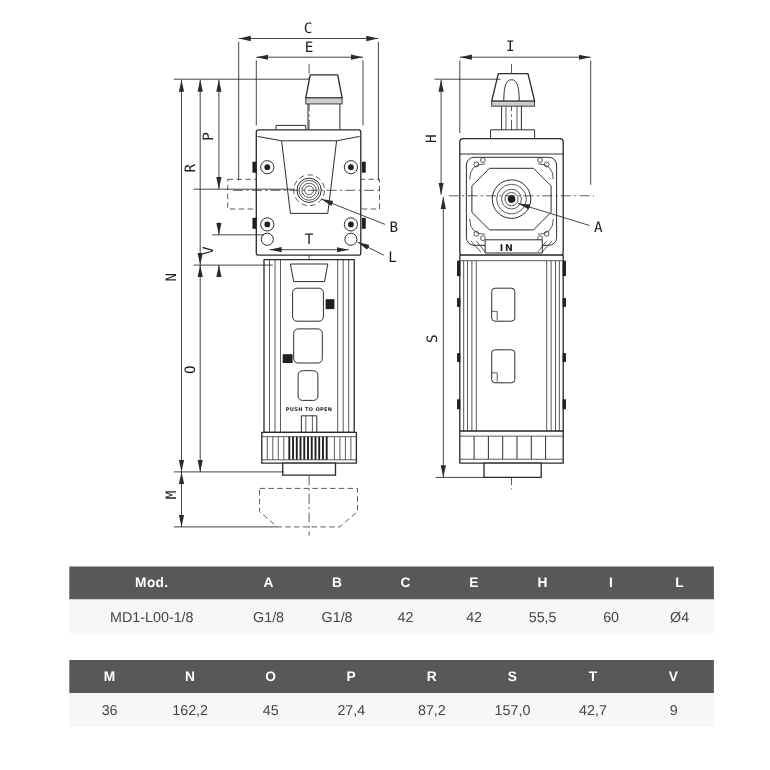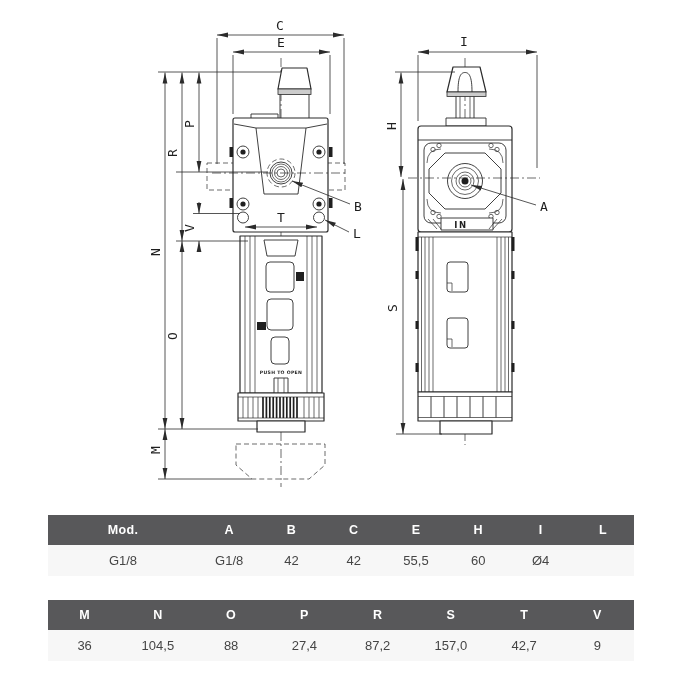--- a/index.html
+++ b/index.html
@@ -10,21 +10,21 @@
   .th{fill:none;stroke:#2b2b2b;stroke-width:0.7;}
   .dim{fill:none;stroke:#2b2b2b;stroke-width:0.8;}
   .dash{stroke-dasharray:5 3;}
   .dashdot{stroke-dasharray:9 3 2 3;}
   .blk{fill:#1f1f1f;stroke:none;}
   .gry{fill:#cccccc;stroke:#2b2b2b;stroke-width:0.8;}
   .wht{fill:#ffffff;}
   .dl{font:13px "DejaVu Sans Mono",monospace;fill:#1f1f1f;}
   .tiny{font:bold 4.6px "DejaVu Sans",sans-serif;fill:#1f1f1f;letter-spacing:0.3px;}
   .inlbl{font:bold 8.5px "DejaVu Sans",sans-serif;fill:#1f1f1f;letter-spacing:1.5px;}
-  .dimtable{position:absolute;left:48px;width:586px;}
+  .dimtable{position:absolute;left:63px;width:586px;}
   .t1{top:515px;}
   .t2{top:600px;}
   .thead{display:grid;background:#58585a;color:#fff;height:30px;align-items:center;text-align:center;font-size:12.5px;font-weight:700;letter-spacing:0.3px;}
   .trow{display:grid;background:#f7f7f7;color:#454545;height:31px;align-items:center;text-align:center;font-size:13px;}
   .t1 .thead,.t1 .trow{grid-template-columns:150px repeat(7,1fr);}
   .t2 .thead,.t2 .trow{grid-template-columns:repeat(8,1fr);}
 </style>
 </head>
 <body>
 
@@ -291,20 +291,21 @@
     <div>Mod.</div>
     <div>A</div>
     <div>B</div>
     <div>C</div>
     <div>E</div>
     <div>H</div>
     <div>I</div>
     <div>L</div>
   </div>
   <div class="trow">
+    <div>MD1-L00-1/8</div>
     <div>G1/8</div>
     <div>G1/8</div>
     <div>42</div>
     <div>42</div>
     <div>55,5</div>
     <div>60</div>
     <div>Ø4</div>
   </div>
 </div>
 
@@ -314,22 +315,22 @@
     <div>N</div>
     <div>O</div>
     <div>P</div>
     <div>R</div>
     <div>S</div>
     <div>T</div>
     <div>V</div>
   </div>
   <div class="trow">
     <div>36</div>
-    <div>104,5</div>
-    <div>88</div>
+    <div>162,2</div>
+    <div>45</div>
     <div>27,4</div>
     <div>87,2</div>
     <div>157,0</div>
     <div>42,7</div>
     <div>9</div>
   </div>
 </div>
 
 </div>
 

